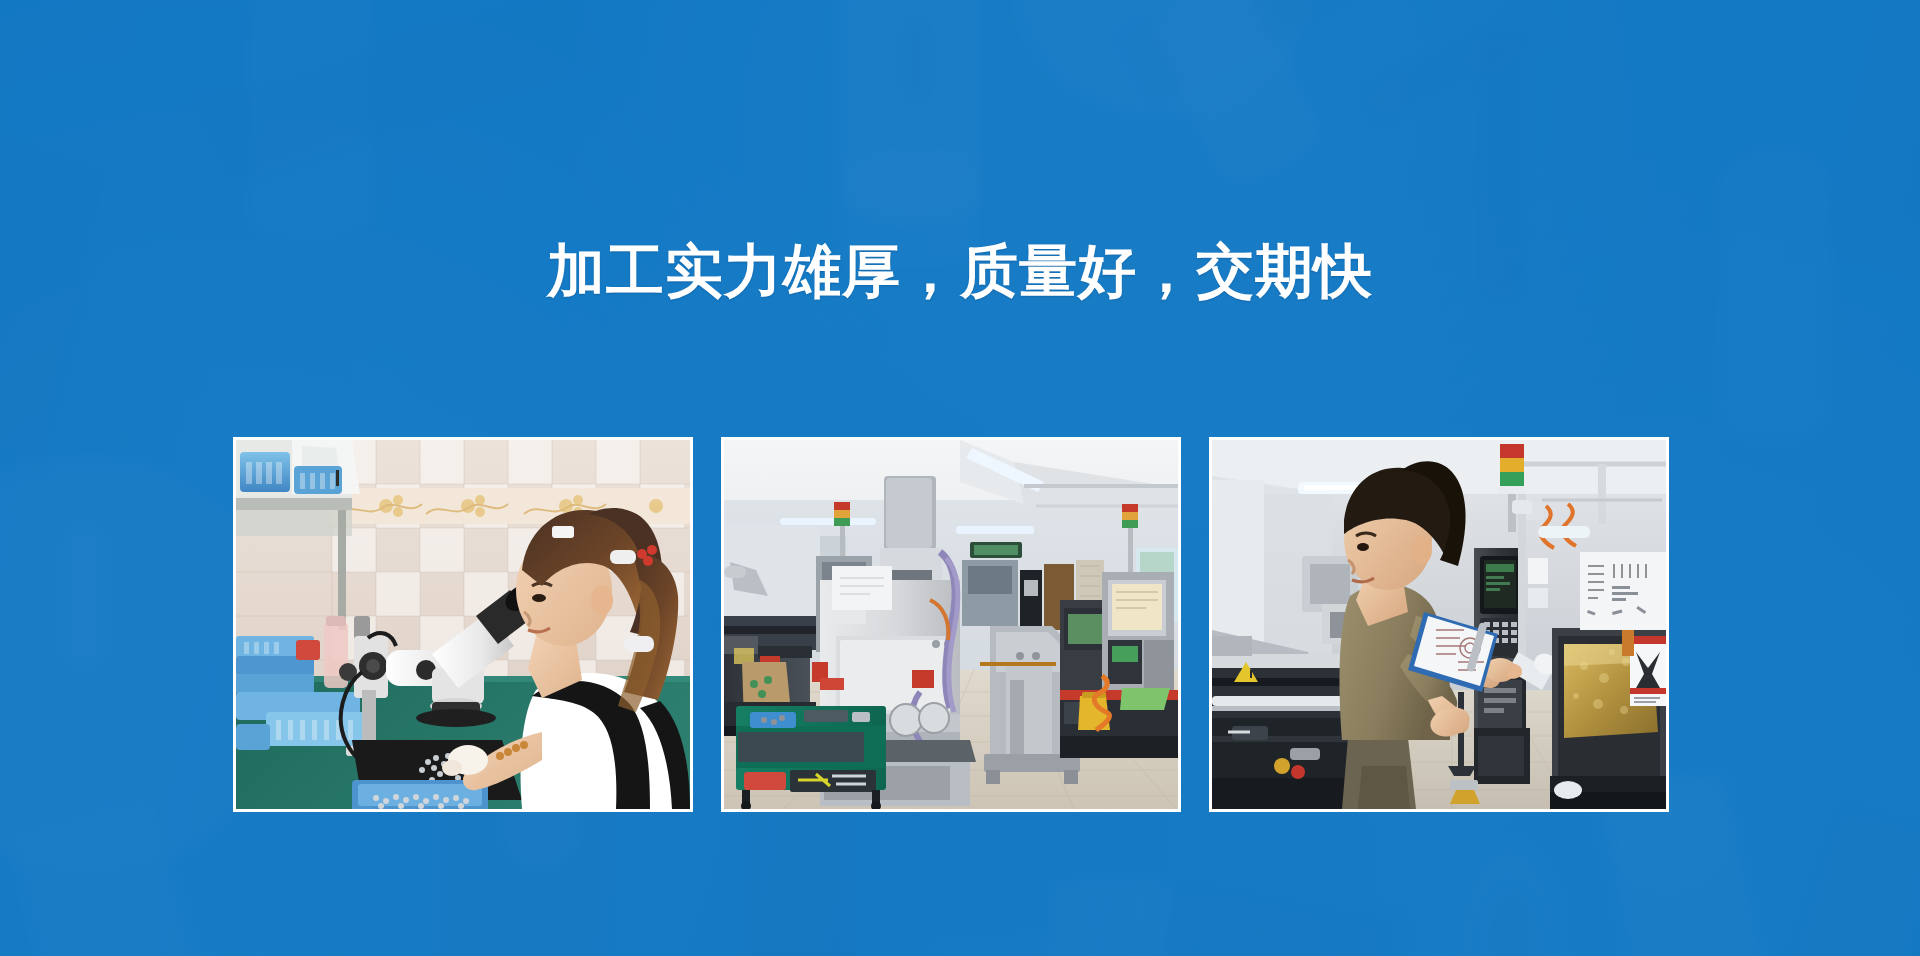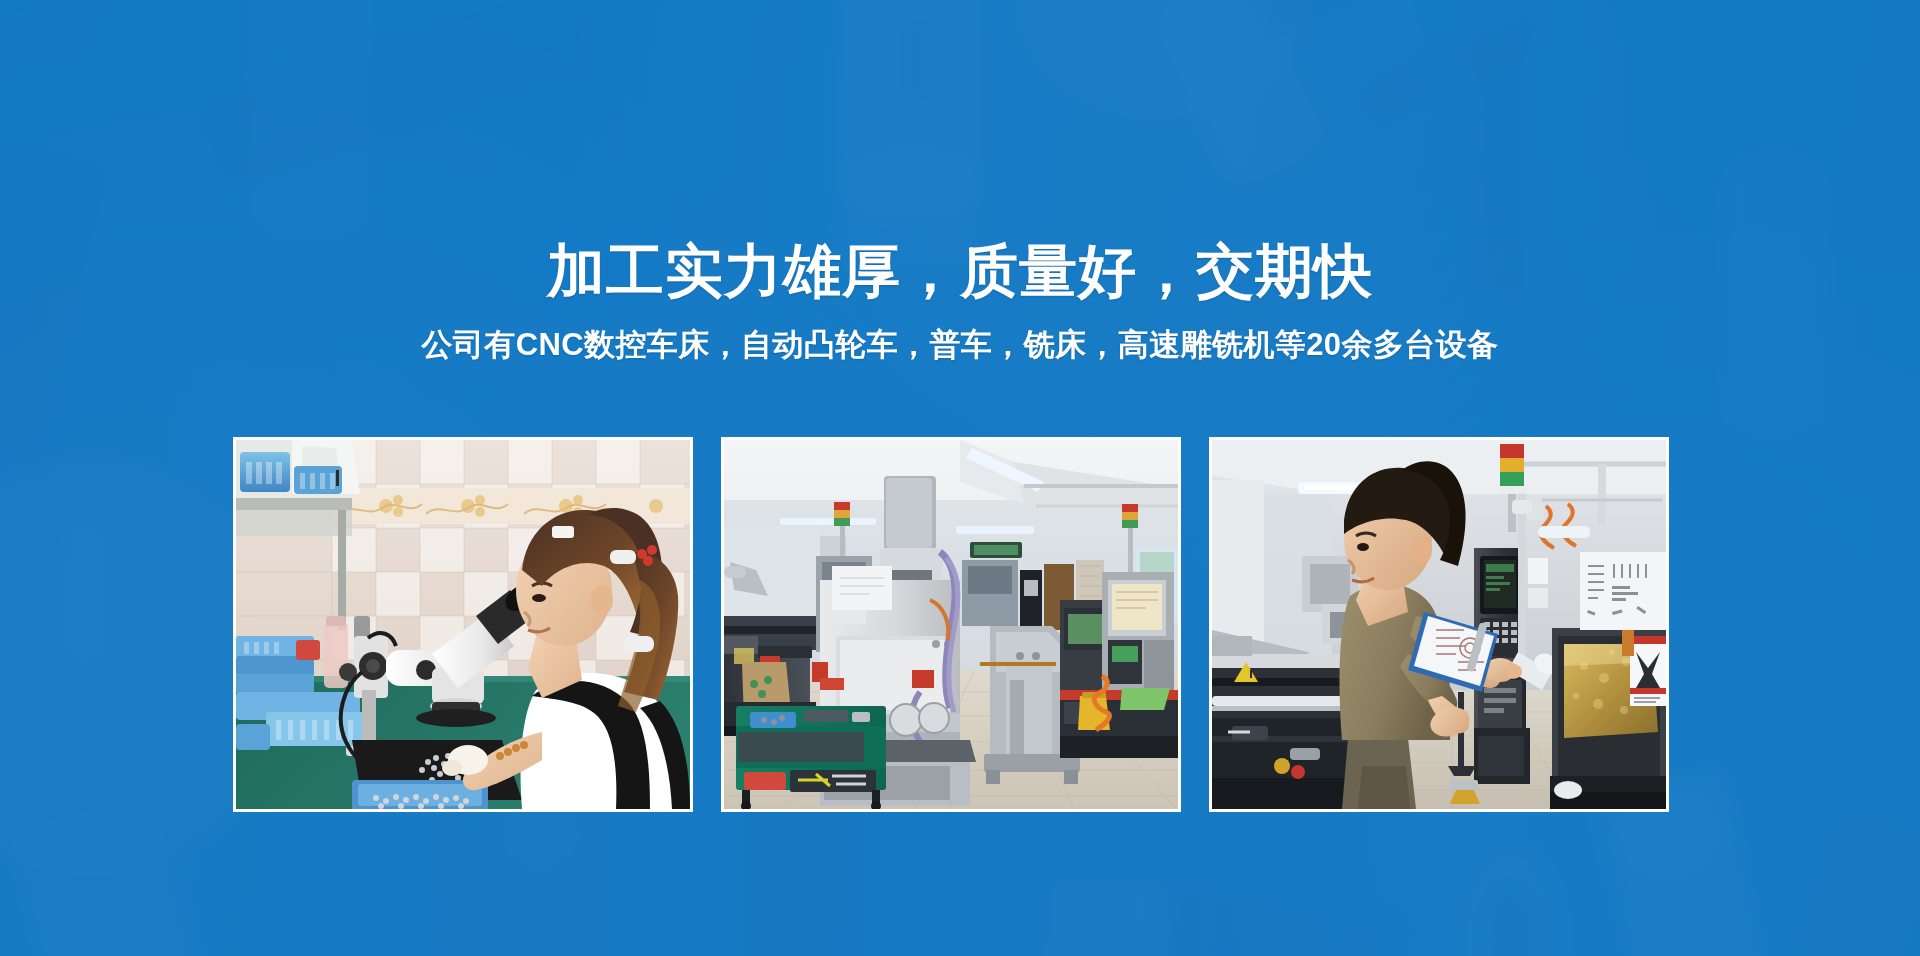--- a/index.html
+++ b/index.html
@@ -193,21 +193,20 @@
     <div class="ghost disc t-lite" style="left:1610px; top:770px;  width:120px;  height:120px;"></div>
     <div class="ghost bar  t-dark" style="left:1800px; top:820px;  width:170px;  height:220px; transform:rotate(18deg);"></div>
 
     <div class="veil v1"></div>
     <div class="veil v2"></div>
     <div class="veil wash"></div>
   </div>
 
   <div class="copy">
     <div class="headline">加工实力雄厚，质量好，交期快</div>
-    <div class="subhead">公司有CNC数控车床，自动凸轮车，普车，铣床，高速雕铣机等20余多台设备</div>
   </div>
 
   <div class="photo-row">
 
     <div class="photo-card">
       <div class="photo">
         <svg viewBox="0 0 454 369" preserveAspectRatio="xMidYMid slice">
           <defs>
             <linearGradient id="p1wall" x1="0" y1="0" x2="0" y2="1">
               <stop offset="0" stop-color="#ece2da"></stop>

